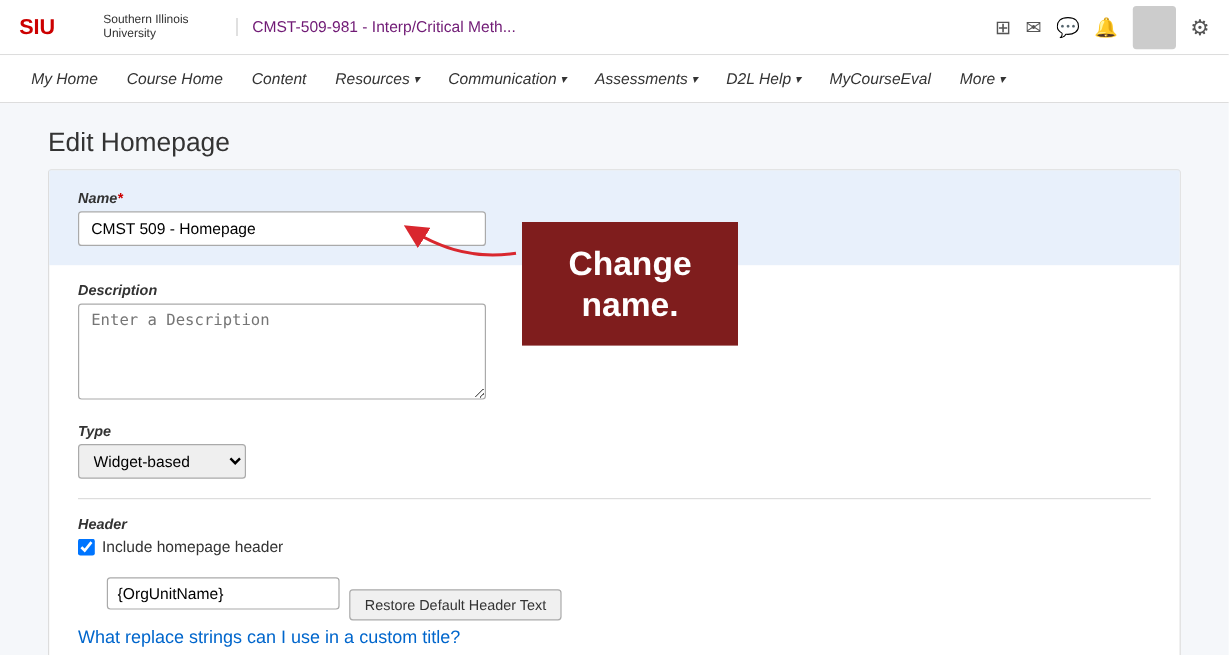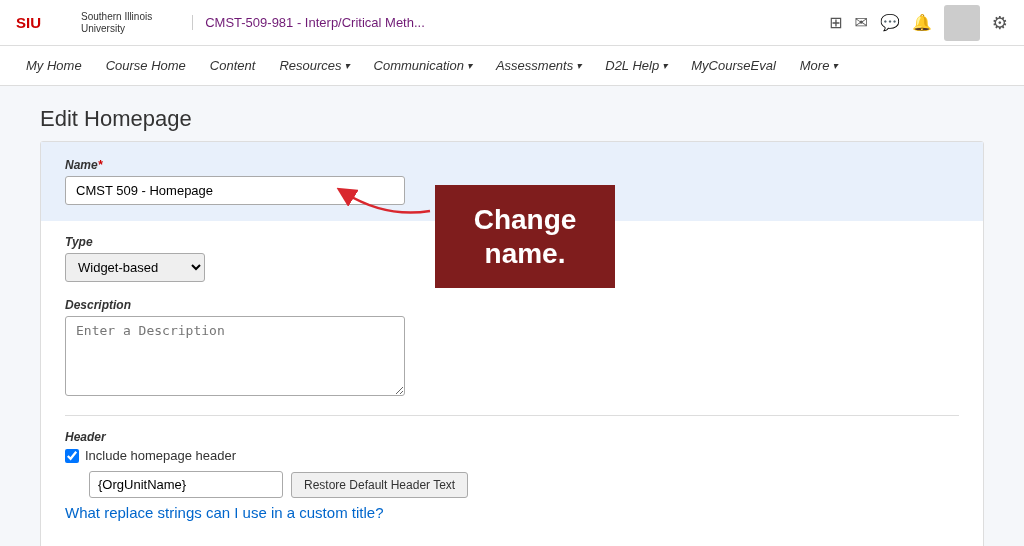--- a/index.html
+++ b/index.html
@@ -6,21 +6,21 @@
     body { font-family: Arial, sans-serif; font-size: 14px; background: #fff; color: #333; }
 
     
     .top-bar {
       display: flex; align-items: center; justify-content: space-between;
       background: #fff; border-bottom: 1px solid #ddd;
       padding: 6px 16px; height: 46px;
     }
     .top-bar-left { display: flex; align-items: center; gap: 12px; }
     .siu-logo { display: flex; align-items: center; gap: 4px; font-size: 12px; }
-    .siu-logo .siu-text { color: #c00; font-weight: bold; font-size: 15px; }
+    .siu-logo .siu-text { color: #c00; font-weight: bold; font-size: 18px; }
     .siu-logo .uni-text { font-size: 10px; line-height: 1.2; color: #333; margin-left: 36px; }
     .course-title { font-size: 13px; color: #701a75; border-left: 1px solid #ccc; padding-left: 12px; margin-left: 28px; }
     .top-bar-right { display: flex; align-items: center; gap: 12px; }
     .top-icon { font-size: 16px; color: #555; cursor: pointer; }
     .avatar-box { width: 36px; height: 36px; background: #ccc; border-radius: 3px; }
     .gear-icon { font-size: 18px; color: #555; }
 
     
     .nav-bar {
       display: flex; align-items: center;
@@ -63,21 +63,21 @@
     .checkbox-label { font-size: 13px; }
 
     .org-unit-row { display: flex; align-items: center; gap: 8px; margin-bottom: 6px; }
     .org-unit-input {
       padding: 5px 8px; font-size: 13px; border: 1px solid #aaa; border-radius: 3px;
       min-width: 140px;
       margin-left: 24px;
     }
     .restore-btn {
       padding: 5px 12px; font-size: 12px; background: #f0f0f0;
-      border: 1px solid #aaa; border-radius: 3px; cursor: pointer; color: #333;
+      border: 1px solid #aaa; border-radius: 3px; cursor: pointer; color: #333; margin-top: 20px;
     }
     .help-link { font-size: 15px; color: #0066cc; text-decoration: none; cursor: pointer; }
 
     
     .annotation-wrapper { position: relative; }
 
     
     .name-highlight { background: #e8f0fb; padding: 12px 16px; margin: -20px -24px 0 -24px; padding: 16px 24px; }
 
     .divider { height: 1px; background: #ddd; margin: 14px 0; }
@@ -127,30 +127,30 @@
       <div class="form-row name-highlight" style="background:#e8f0fb; margin: -20px -24px 0 -24px; padding: 16px 24px;">
         <label class="form-label">
           <span>Name</span><span class="required">*</span>
         </label>
         <input class="form-input" type="text" value="CMST 509 - Homepage" style="">
       </div>
 
       <div style="height: 14px;"></div>
 
       <div class="form-row">
+        <label class="form-label">Description</label>
+        <textarea class="form-textarea" placeholder="Enter a Description" style=""></textarea>
+      </div>
+
+      <div class="form-row">
         <label class="form-label">Type</label>
         <select class="type-select">
           <option>Widget-based</option>
           <option>Standard</option>
         </select>
-      </div>
-
-      <div class="form-row">
-        <label class="form-label">Description</label>
-        <textarea class="form-textarea" placeholder="Enter a Description" style=""></textarea>
       </div>
 
       <div class="divider"></div>
 
       <div class="form-row">
         <label class="form-label">Header</label>
         <div class="checkbox-row">
           <input type="checkbox" checked="" style="">
           <span class="checkbox-label">Include homepage header</span>
         </div>

